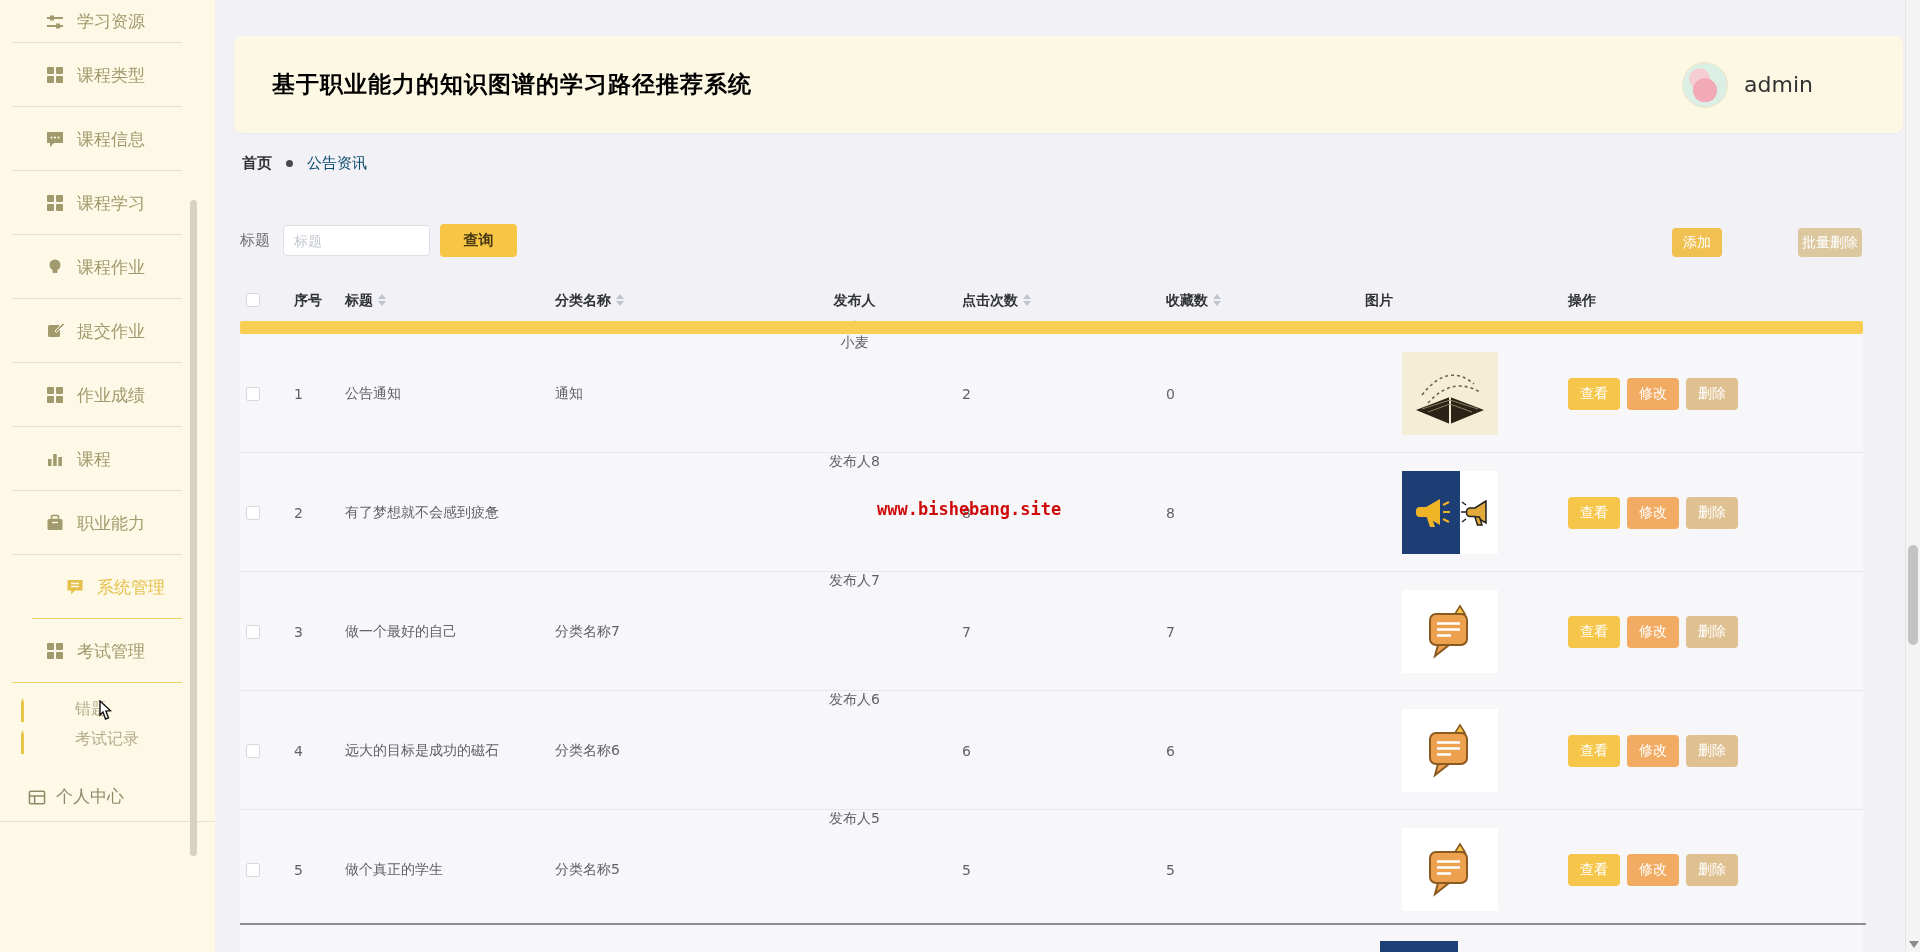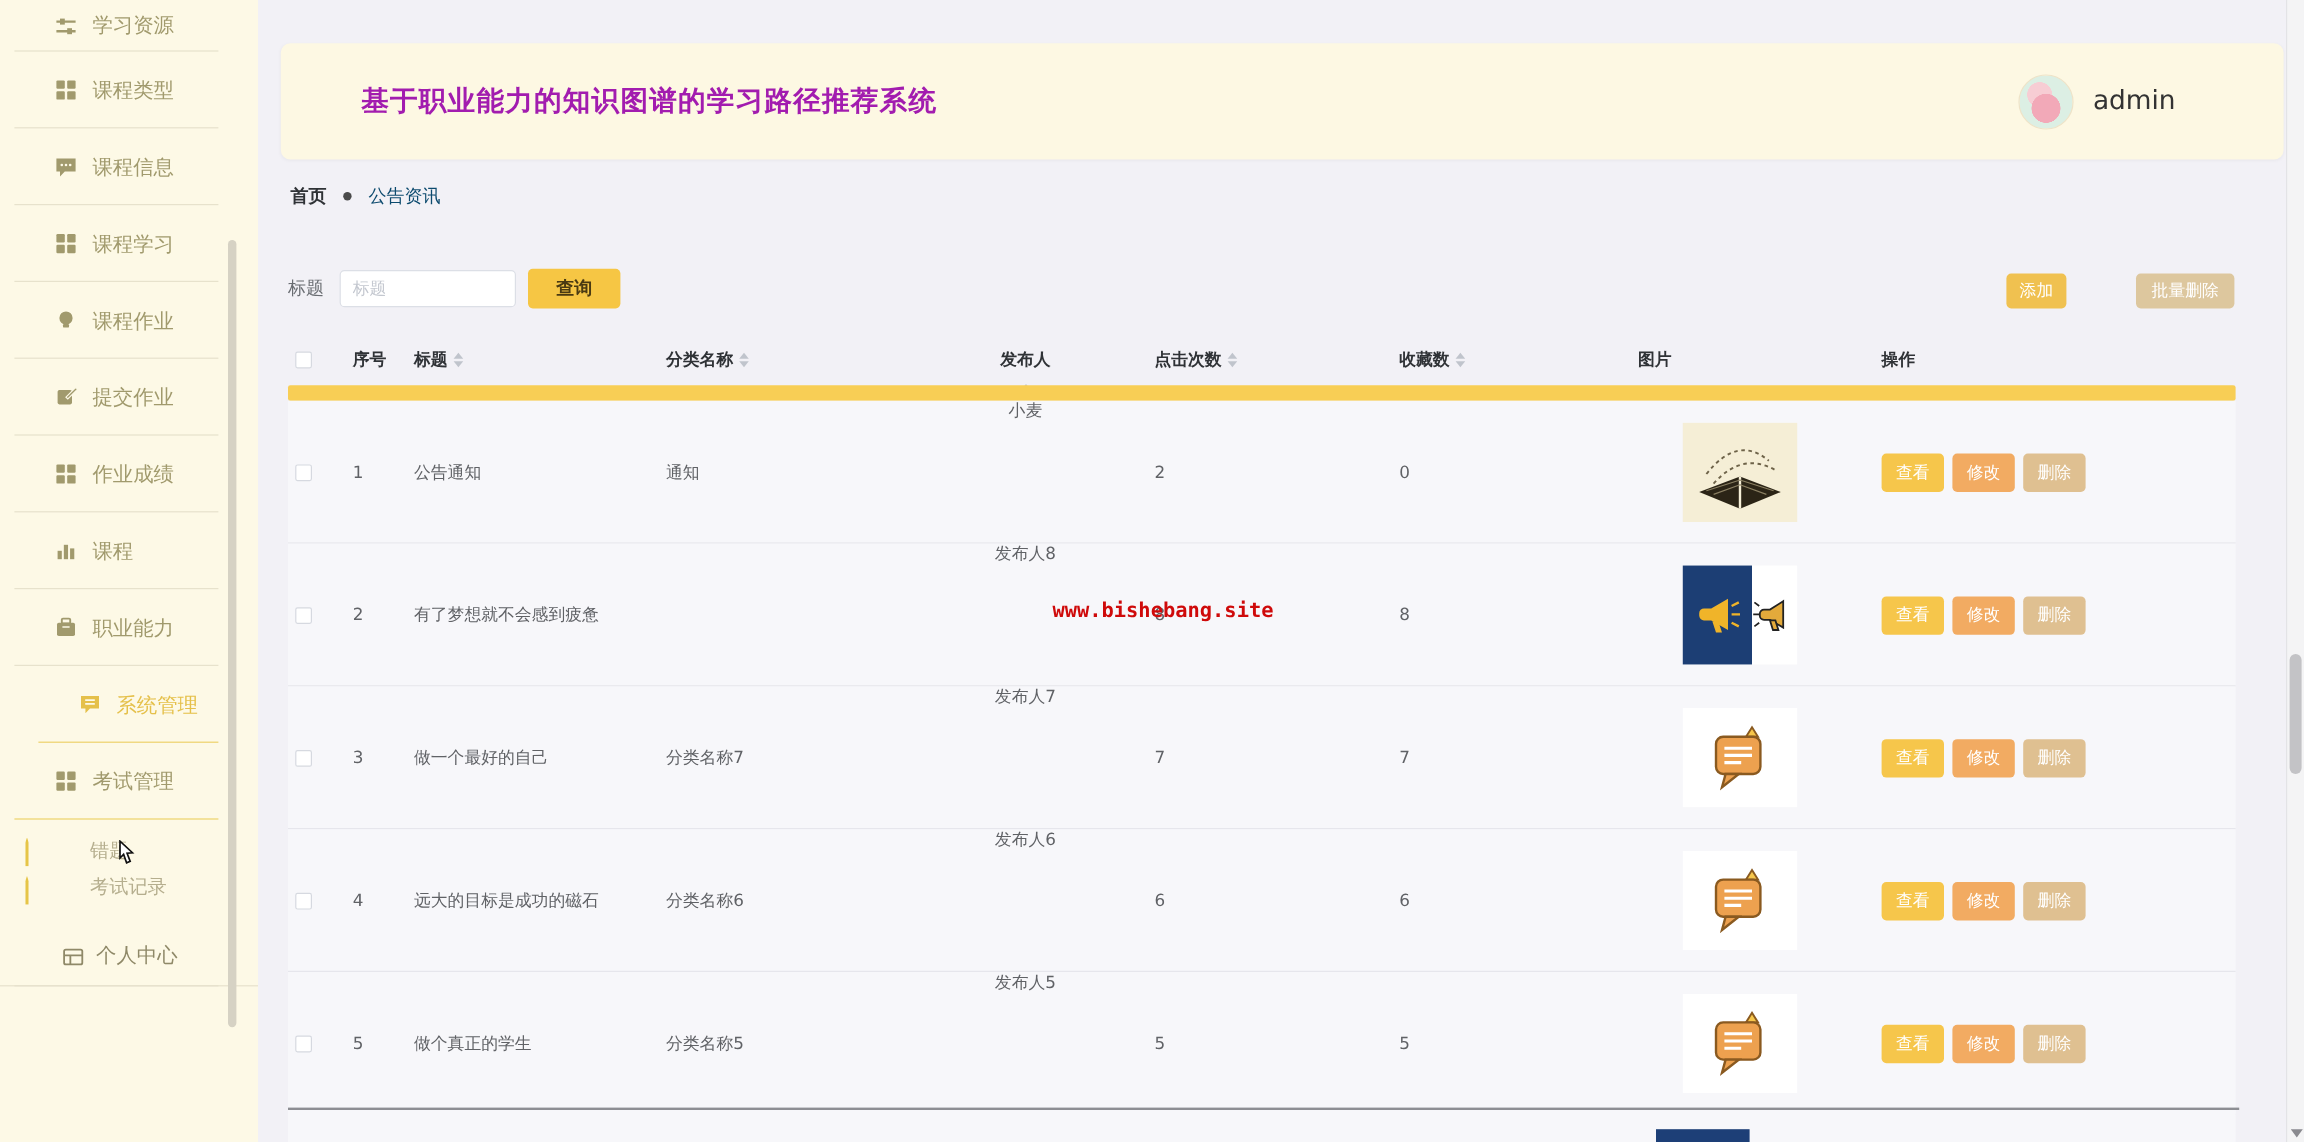--- a/index.html
+++ b/index.html
@@ -28,36 +28,36 @@
   .side-icon svg{ width:18px; height:18px; }
 
   .sub-items{ position:absolute; left:0; top:694px; width:215px; }
   .sub-item{ height:30px; line-height:30px; padding-left:75px; font-size:16px; color:#b5ae8e; cursor:pointer; }
 
   .sub-marker{ position:absolute; left:21px; width:3px; height:24px; background:#e6c547;
     clip-path:polygon(50% 0,100% 18%,100% 100%,0 100%,0 18%); }
   .marker-1{ top:698px; } .marker-2{ top:730px; }
 
   .personal{ position:absolute; left:0; top:772px; width:215px; height:50px;
-    display:flex; align-items:center; gap:10px; padding-left:52px;
+    display:flex; align-items:center; gap:10px; padding-left:28px;
     font-size:17px; color:#8f8968; border-bottom:1px solid #e7e2cc; cursor:pointer; }
   .personal::after{ content:""; position:absolute; left:12px; right:33px; bottom:-1px; height:1px; background:#e7e2cc; }
   .personal .side-icon svg{ width:19px; height:19px; }
 
   .side-scrollbar{ position:absolute; left:190px; top:200px; width:7px; height:656px;
     background:#d6d2c4; border-radius:4px; }
 
   
   .header-card{
     position:absolute; left:234px; top:36px; width:1669px; height:97px;
     background:#fdf8e3; border-radius:8px; box-shadow:0 1px 3px rgba(0,0,0,.04);
   }
   .page-title{
     position:absolute; left:38px; top:0; height:97px; display:flex; align-items:center;
-    font-size:23px; font-weight:bold; color:#a21caf; letter-spacing:1px;margin-left:29px;
+    font-size:23px; font-weight:bold; color:#000000; letter-spacing:1px;
   }
   .user-box{ position:absolute; right:90px; top:0; height:97px; display:flex; align-items:center; gap:16px; }
   .avatar{
     width:46px; height:46px; border-radius:50%;
     background:
       radial-gradient(circle at 50% 62%, #f2a9b8 0 34%, transparent 35%),
       radial-gradient(circle at 38% 36%, #f7cdd4 0 26%, transparent 27%),
       radial-gradient(circle at 50% 50%, #dcefe4 0 100%);
     border:1px solid #eee3c8;
   }
@@ -82,21 +82,21 @@
   .btn{ border:none; border-radius:4px; cursor:pointer; font-family:inherit; }
   .btn-query{
     position:absolute; left:200px; top:0; width:77px; height:33px;
     background:#f6c644; color:#4a3a12; font-size:15px; font-weight:bold;
   }
   .btn-add{
     position:absolute; right:141px; top:4px; width:50px; height:29px;
     background:#f0c150; color:#fff; font-size:14px;
   }
   .btn-batch{
-    position:absolute; right:1px; top:4px; width:82px; height:29px;
+    position:absolute; right:1px; top:4px; width:64px; height:29px;
     background:#ddc79e; color:#fff; font-size:14px;
   }
 
   
   .thead{ position:absolute; left:240px; top:285px; width:1623px; height:30px; }
   .yellow-bar{ position:absolute; left:240px; top:321px; width:1623px; height:13px;
     background:#f8ce55; border-radius:2px; }
   .rows{ position:absolute; left:240px; top:334px; width:1623px; }
   .trow{ position:relative; height:119px; border-bottom:1px solid #e6e6ec; background:#f7f7fa; }
 

